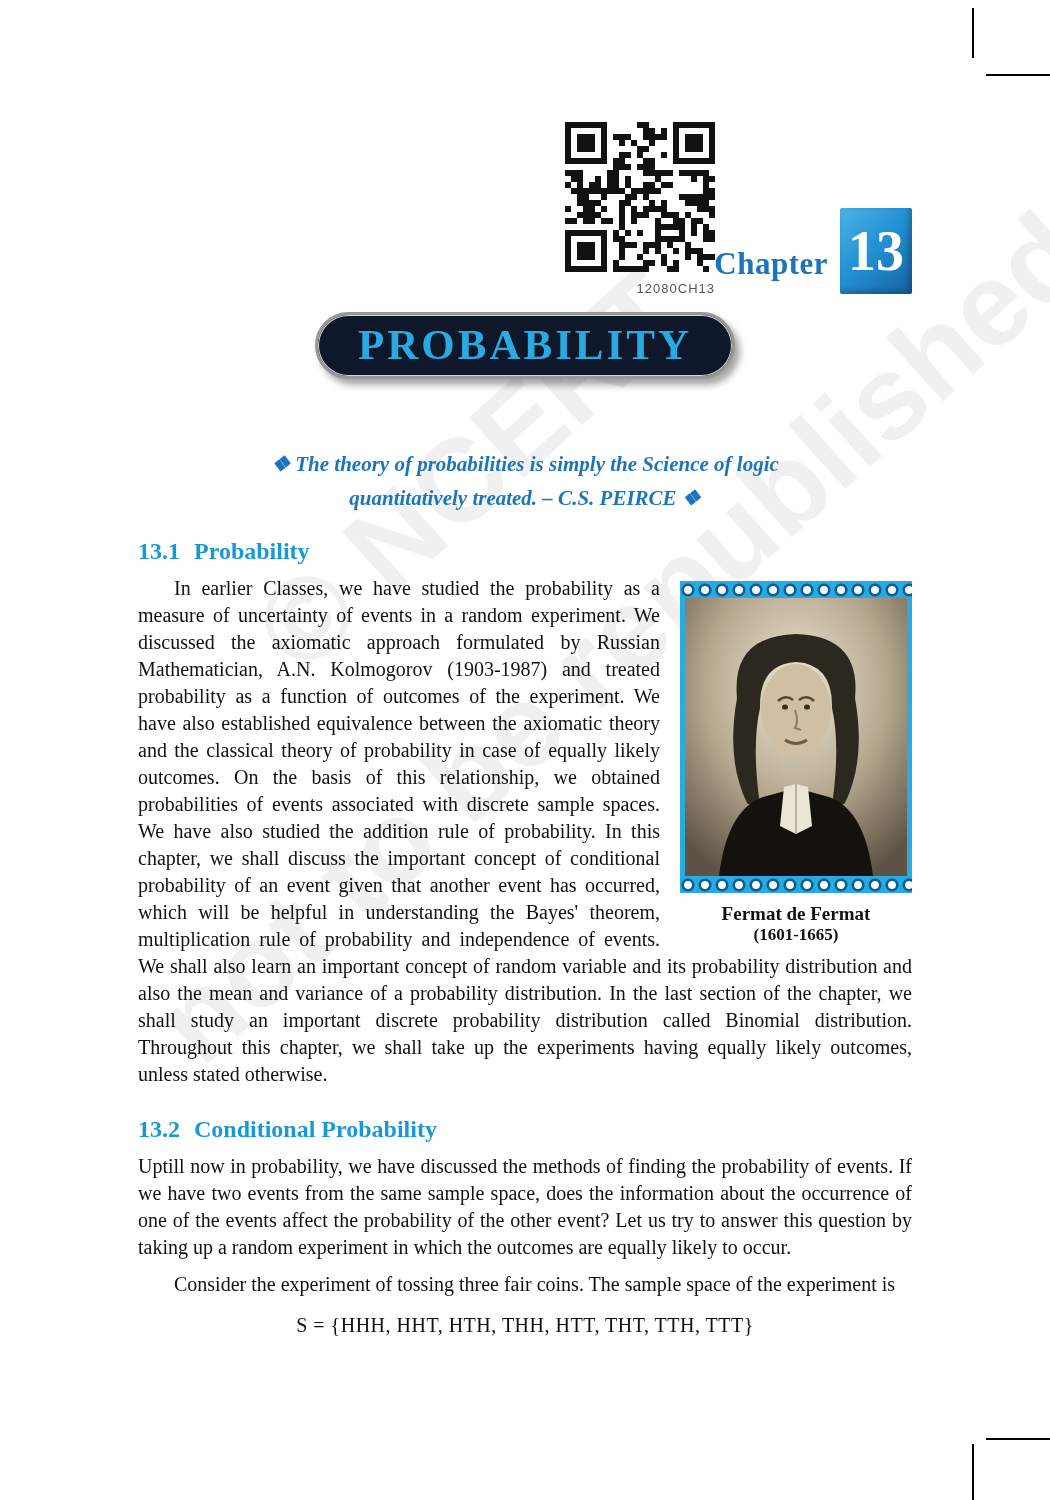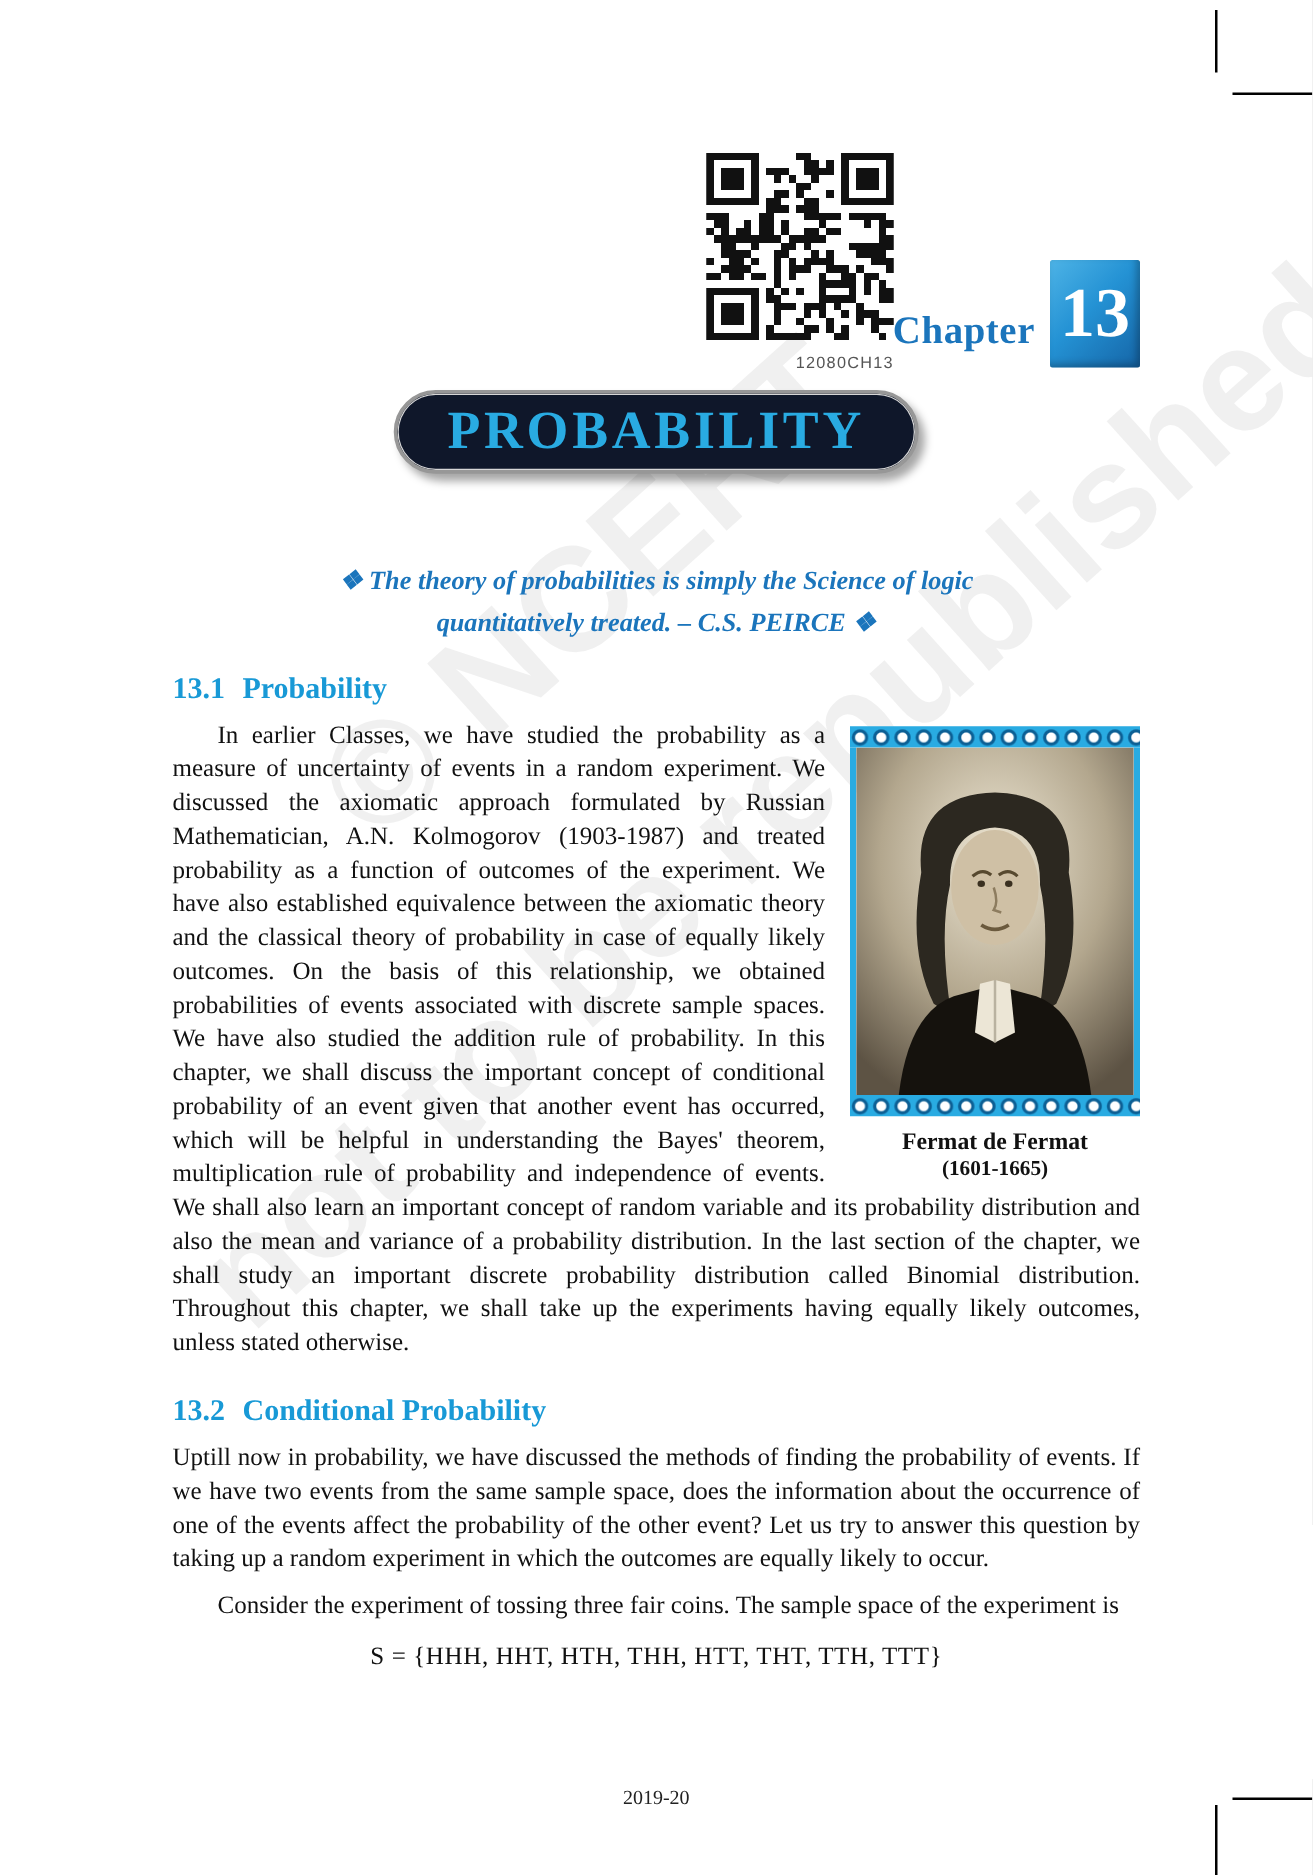--- a/index.html
+++ b/index.html
@@ -419,14 +419,13 @@
     <h2 class="sec-h second">
       <span class="num">13.2</span><span>Conditional Probability</span>
     </h2>
 
     <p>Uptill now in probability, we have discussed the methods of finding the probability of events. If we have two events from the same sample space, does the information about the occurrence of one of the events affect the probability of the other event? Let us try to answer this question by taking up a random experiment in which the outcomes are equally likely to occur.</p>
     <p class="indent">Consider the experiment of tossing three fair coins. The sample space of the experiment is</p>
 
     <div class="formula">S = {HHH, HHT, HTH, THH, HTT, THT, TTH, TTT}</div>
   </div>
 
-  <div class="footer">2019-20</div>
 </div>
 
 </body></html>

